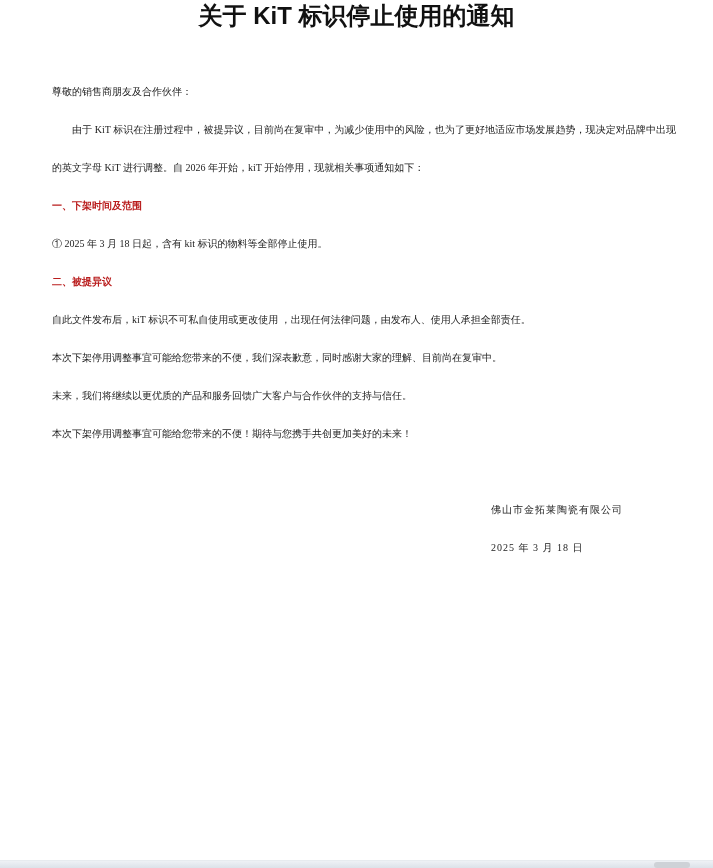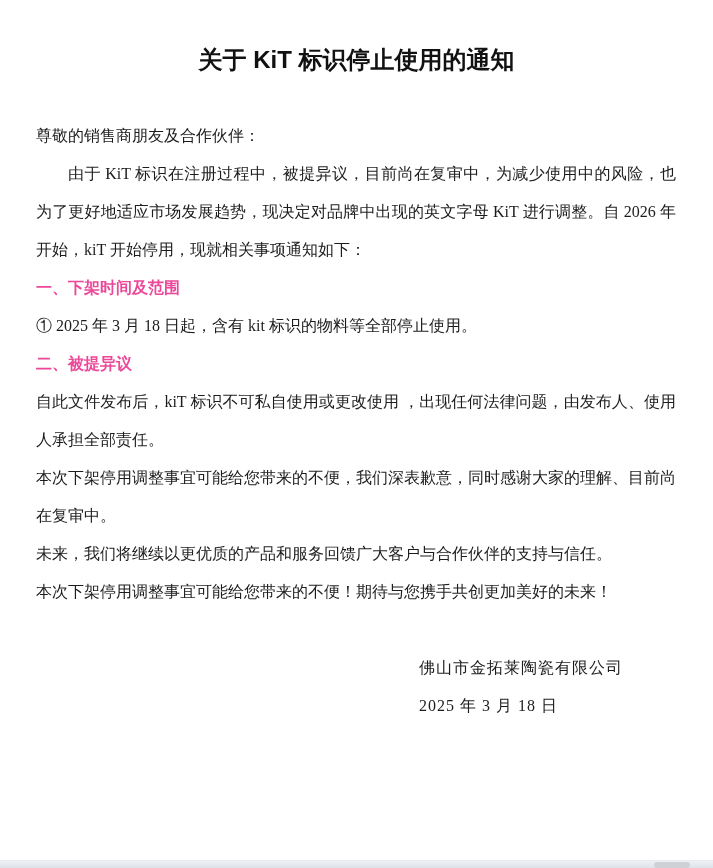--- a/index.html
+++ b/index.html
@@ -12,44 +12,43 @@
     width: 713px;
     height: 868px;
     margin: 0 auto;
     background: #ffffff;
     overflow: hidden;
     color: #1c1c1c;
     font-family: "Liberation Serif", serif;
   }
   .doc-title {
     margin: 0;
-    padding-top: 44px;
     text-align: center;
     font-family: "Liberation Sans", sans-serif;
     font-size: 24px;
     line-height: 32px;
     font-weight: 700;
     color: #111111;
   }
   .content {
-    margin: 41px 37px 0 36px;
-    font-size: 16px;
+    margin: 41px 37px 0 52px;
+    font-size: 10px;
     line-height: 38px;
     text-align: justify;
   }
   .content p {
     margin: 0;
   }
   .indent-2em {
     text-indent: 2em;
   }
   .section-heading {
     font-family: "Liberation Sans", sans-serif;
     font-weight: 700;
-    color: #ec4899;
+    color: #b91c1c;
     text-align: left;
   }
   .signature-block {
     width: max-content;
     margin: 38px 53px 0 auto;
     text-align: left;
     letter-spacing: 1px;
   }
   .scrollbar {
     position: absolute;

